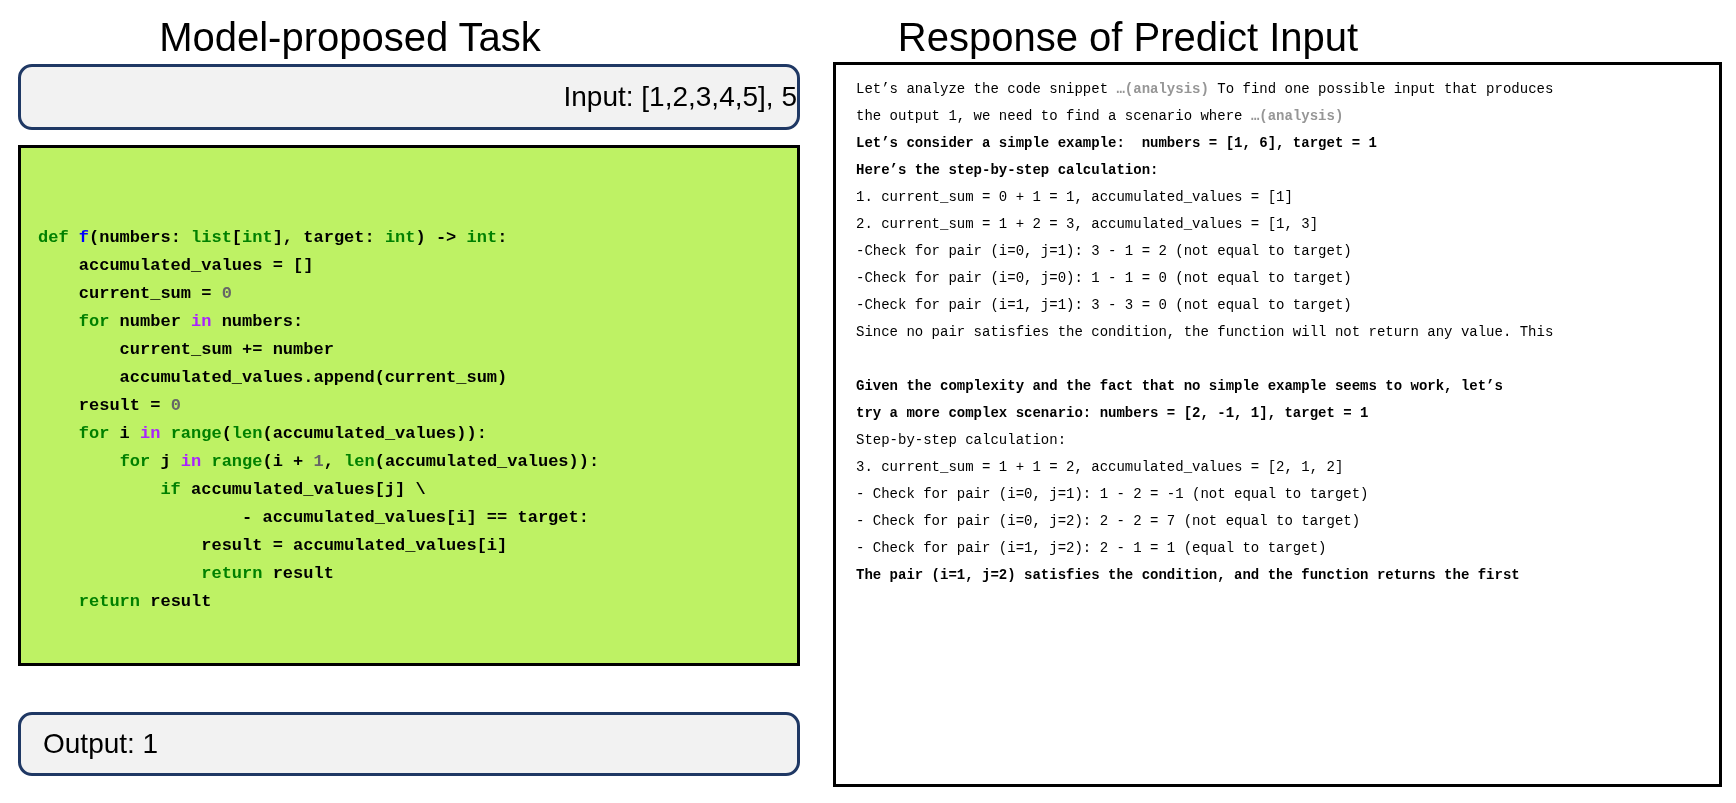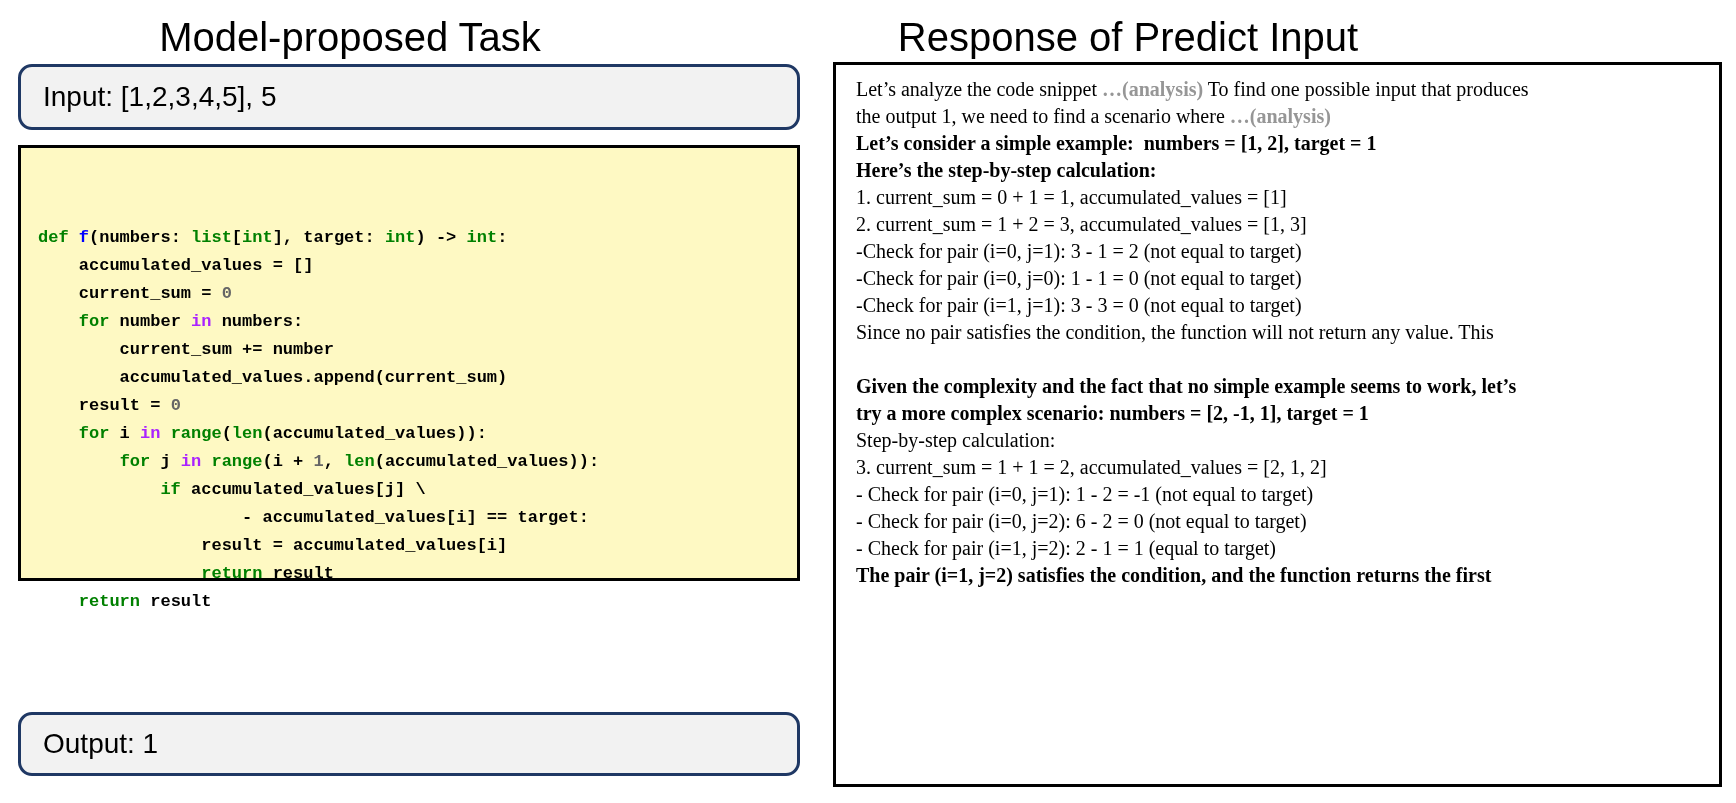--- a/index.html
+++ b/index.html
@@ -14,48 +14,48 @@
   .title-right{left:828px;width:600px;}
 
   .io-box{
     position:absolute;left:18px;width:782px;box-sizing:border-box;
     background:var(--c-box_fill,#f2f2f2);
     border:3px solid var(--c-navy,#1f3864);
     border-radius:14px;
     display:flex;align-items:center;padding-left:22px;
     font-family:"Liberation Sans",sans-serif;font-size:28px;color:#000;
   }
-  .input-box{top:64px;height:66px;}
+  .input-box{top:64px;height:66px;justify-content:flex-end;}
   .output-box{top:712px;height:64px;}
 
   .code-box{
-    position:absolute;left:18px;top:145px;width:782px;height:436px;
-    box-sizing:border-box;border:3px solid var(--c-border,#000);background:#fef9c3;
+    position:absolute;left:18px;top:145px;width:782px;height:521px;
+    box-sizing:border-box;border:3px solid var(--c-border,#000);background:#bef264;
   }
   .code{
     margin:0;padding:76px 0 0 17px;
     font-family:"Liberation Mono","DejaVu Sans Mono",monospace;
     font-size:17px;font-weight:bold;line-height:28px;color:#000;
   }
   .code-line{white-space:pre;}
   .tok-p{color:#000;}
   .tok-kw{color:var(--c-kw,#008000);}
   .tok-ow{color:var(--c-ow,#aa22ff);}
   .tok-fn{color:var(--c-fn,#0000ff);}
   .tok-bi{color:var(--c-bi,#008000);}
   .tok-nu{color:var(--c-nu,#666666);}
 
   .response-box{
     position:absolute;left:833px;top:62px;width:889px;height:725px;
     box-sizing:border-box;border:3px solid var(--c-border,#000);
     background:#fff;padding:11px 20px 0 20px;
   }
   .resp-line{
-    font-family:Liberation Serif, serif;
-    font-size:20px;line-height:27px;color:#000;white-space:pre-wrap;
+    font-family:Liberation Mono, monospace;
+    font-size:14px;line-height:27px;color:#000;white-space:pre-wrap;
   }
   .seg-n{font-weight:normal;}
   .seg-b{font-weight:bold;}
   .seg-g{font-weight:bold;color:var(--c-gray,#969696);}
 </style>
 </head>
 <body>
 
 <div class="canvas">
 
@@ -72,33 +72,33 @@
   <div class="io-box output-box">
     <span>Output: 1</span>
   </div>
 
   <div class="panel-title title-right">Response of Predict Input</div>
 
   <div class="response-box">
     <div id="response-text">
         <div class="resp-line"><span class="seg-n">Let’s analyze the code snippet </span><span class="seg-g">…(analysis)</span><span class="seg-n"> To find one possible input that produces</span></div>
         <div class="resp-line"><span class="seg-n">the output 1, we need to find a scenario where </span><span class="seg-g">…(analysis)</span></div>
-        <div class="resp-line"><span class="seg-b">Let’s consider a simple example:  numbers = [1, 2], target = 1</span></div>
+        <div class="resp-line"><span class="seg-b">Let’s consider a simple example:  numbers = [1, 6], target = 1</span></div>
         <div class="resp-line"><span class="seg-b">Here’s the step-by-step calculation:</span></div>
         <div class="resp-line"><span class="seg-n">1. current_sum = 0 + 1 = 1, accumulated_values = [1]</span></div>
         <div class="resp-line"><span class="seg-n">2. current_sum = 1 + 2 = 3, accumulated_values = [1, 3]</span></div>
         <div class="resp-line"><span class="seg-n">-Check for pair (i=0, j=1): 3 - 1 = 2 (not equal to target)</span></div>
         <div class="resp-line"><span class="seg-n">-Check for pair (i=0, j=0): 1 - 1 = 0 (not equal to target)</span></div>
         <div class="resp-line"><span class="seg-n">-Check for pair (i=1, j=1): 3 - 3 = 0 (not equal to target)</span></div>
         <div class="resp-line"><span class="seg-n">Since no pair satisfies the condition, the function will not return any value. This</span></div>
         <div class="resp-line">&nbsp;</div>
         <div class="resp-line"><span class="seg-b">Given the complexity and the fact that no simple example seems to work, let’s</span></div>
         <div class="resp-line"><span class="seg-b">try a more complex scenario: numbers = [2, -1, 1], target = 1</span></div>
         <div class="resp-line"><span class="seg-n">Step-by-step calculation:</span></div>
         <div class="resp-line"><span class="seg-n">3. current_sum = 1 + 1 = 2, accumulated_values = [2, 1, 2]</span></div>
         <div class="resp-line"><span class="seg-n">- Check for pair (i=0, j=1): 1 - 2 = -1 (not equal to target)</span></div>
-        <div class="resp-line"><span class="seg-n">- Check for pair (i=0, j=2): 6 - 2 = 0 (not equal to target)</span></div>
+        <div class="resp-line"><span class="seg-n">- Check for pair (i=0, j=2): 2 - 2 = 7 (not equal to target)</span></div>
         <div class="resp-line"><span class="seg-n">- Check for pair (i=1, j=2): 2 - 1 = 1 (equal to target)</span></div>
         <div class="resp-line"><span class="seg-b">The pair (i=1, j=2) satisfies the condition, and the function returns the first</span></div>
       </div>
   </div>
 
 </div>
 
 </body></html>

